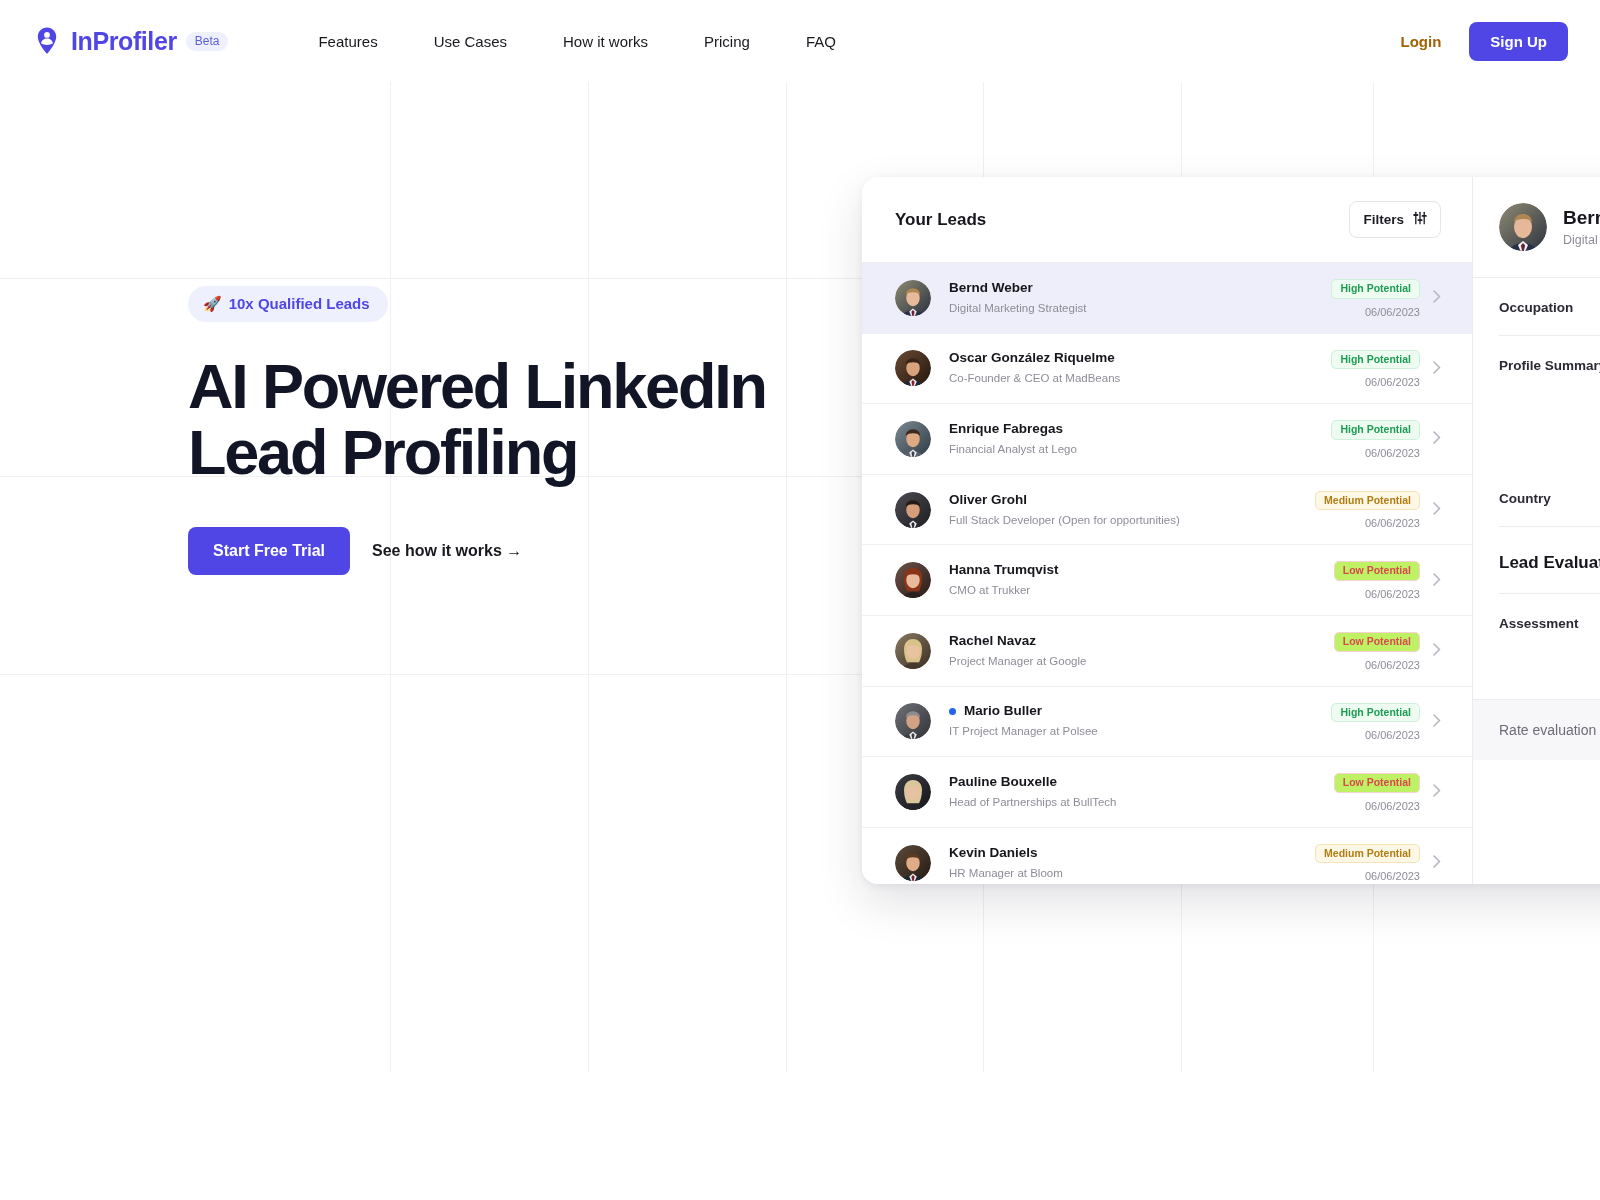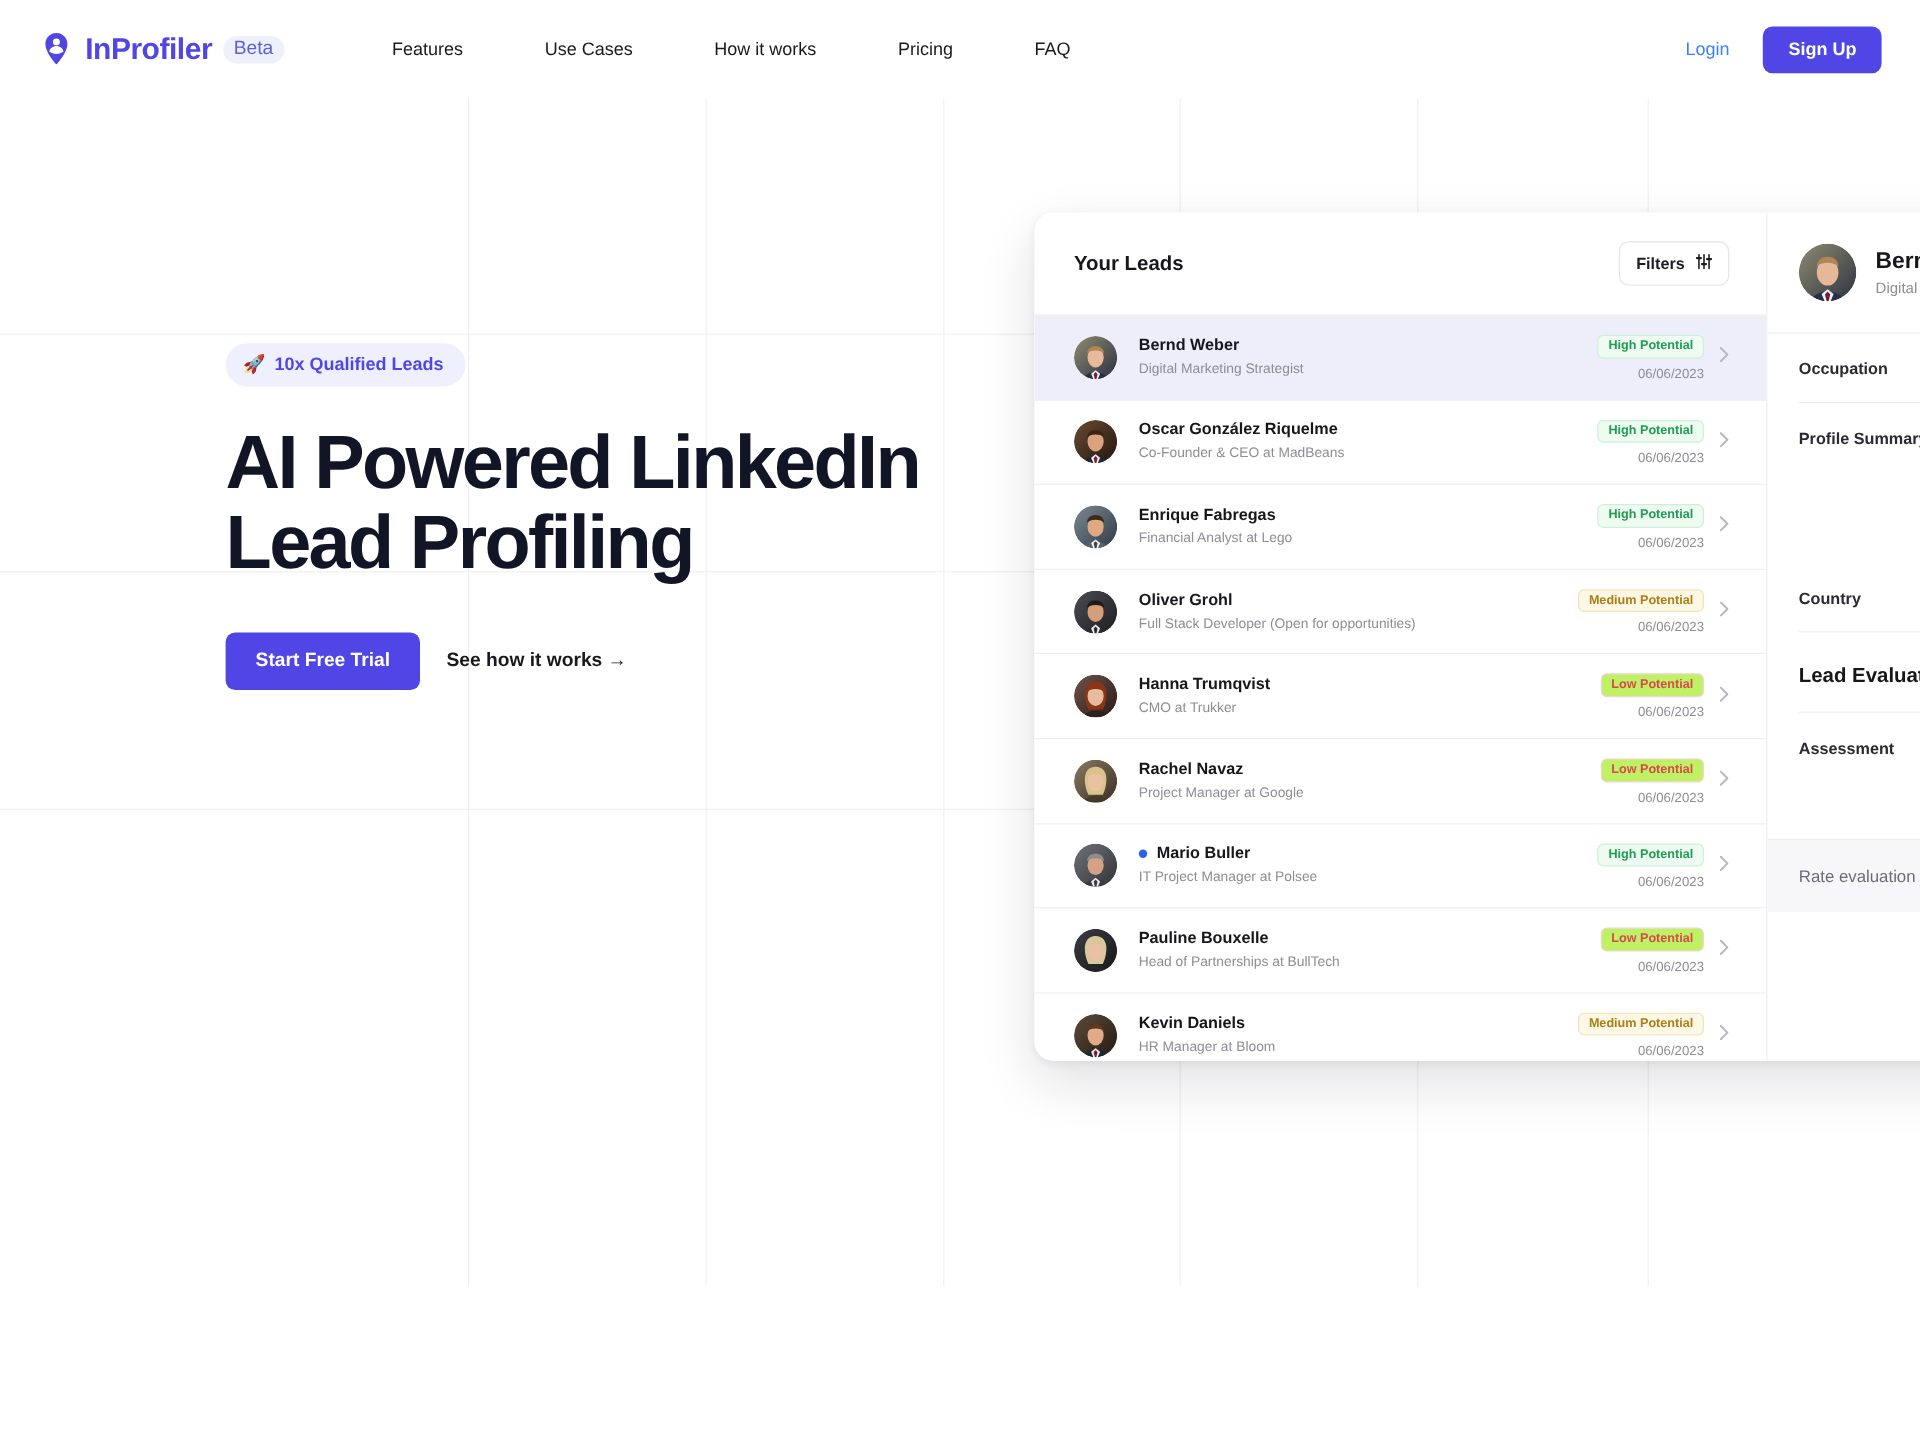--- a/index.html
+++ b/index.html
@@ -23,30 +23,30 @@
     display: flex; align-items: center;
   }
   .brand { display: flex; align-items: center; margin-left: 32px; }
   .logo-mark { width: 30px; height: 30px; display: block; }
   .brand-name {
     font-size: 25px; font-weight: 700; color: #4f46e5; letter-spacing: -0.4px;
     margin-left: 9px;
   }
   .beta-pill {
     margin-left: 9px; padding: 3px 9px 4px; border-radius: 999px;
-    background: #eef0fd; color: #5b5fd8; font-size: 16px; font-weight: 500;
+    background: #eef0fd; color: #5b5fd8; font-size: 12px; font-weight: 500;
     line-height: 1;
   }
-  .nav { display: flex; align-items: center; margin-left: 62px; gap: 12px; }
+  .nav { display: flex; align-items: center; margin-left: 62px; gap: 0; }
   .nav-link {
     font-size: 15px; color: #18181f; font-weight: 500; padding: 0 28px;
     white-space: nowrap; cursor: pointer;
   }
   .header-right { margin-left: auto; display: flex; align-items: center; margin-right: 32px; gap: 28px; }
-  .login-link { font-size: 15px; font-weight: 400; color: #3b82f6; cursor: pointer; }
+  .login-link { font-size: 15px; font-weight: 700; color: #a16207; cursor: pointer; }
   .signup-btn {
     background: #4f46e5; color: #fff; font-size: 15px; font-weight: 600;
     padding: 11px 21px; border-radius: 8px; border: none; cursor: pointer;
     font-family: "Liberation Sans", sans-serif;
   }
 
   
   .hero { position: absolute; left: 188px; top: 286px; width: 700px; z-index: 10; }
   .hero-badge {
     display: inline-flex; align-items: center; gap: 7px;

